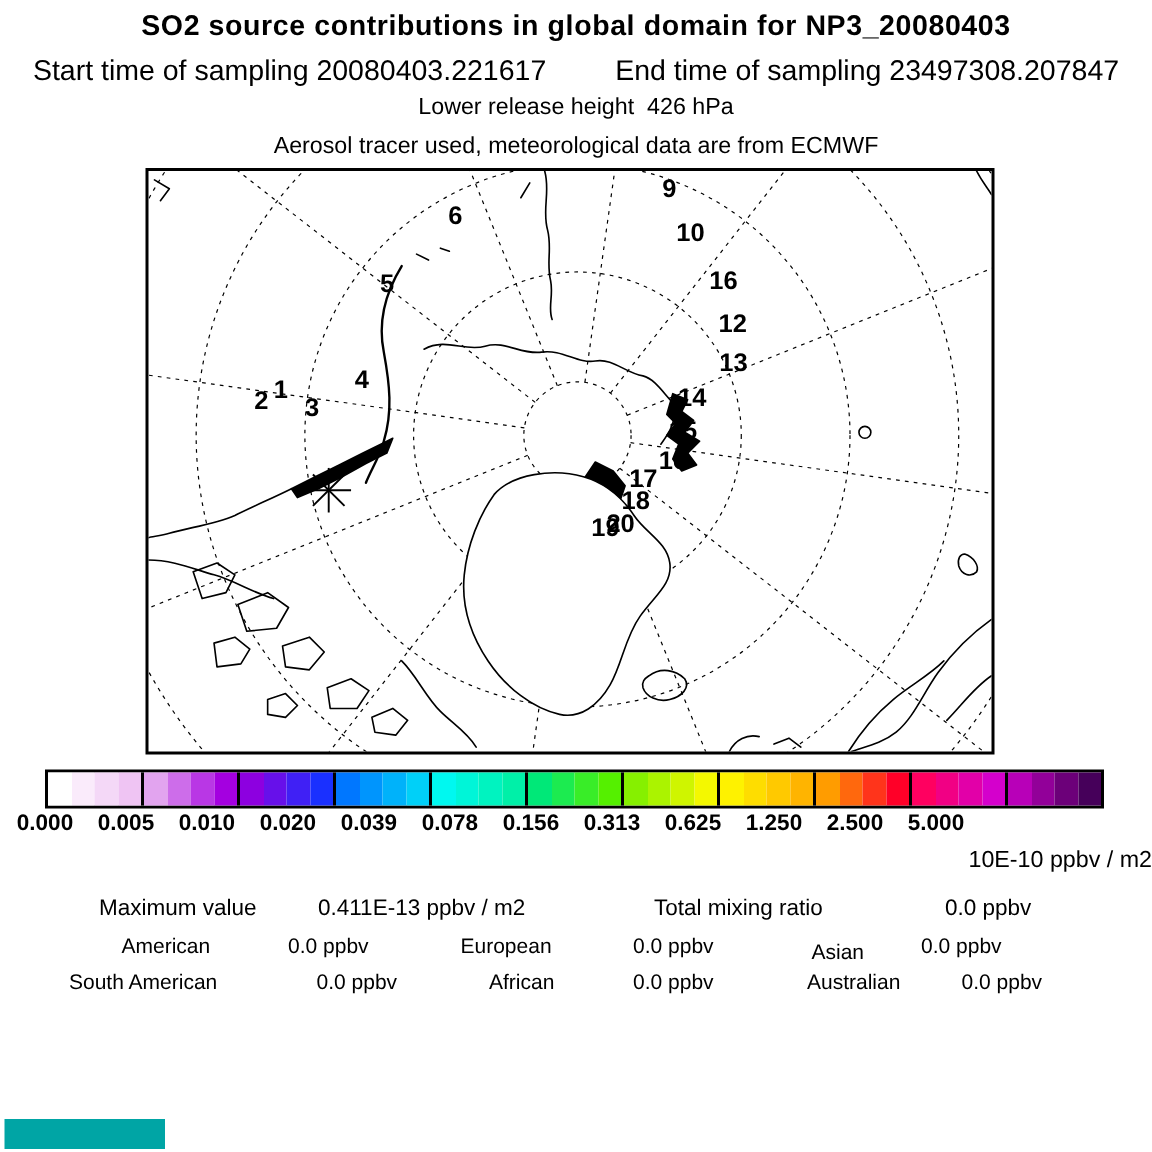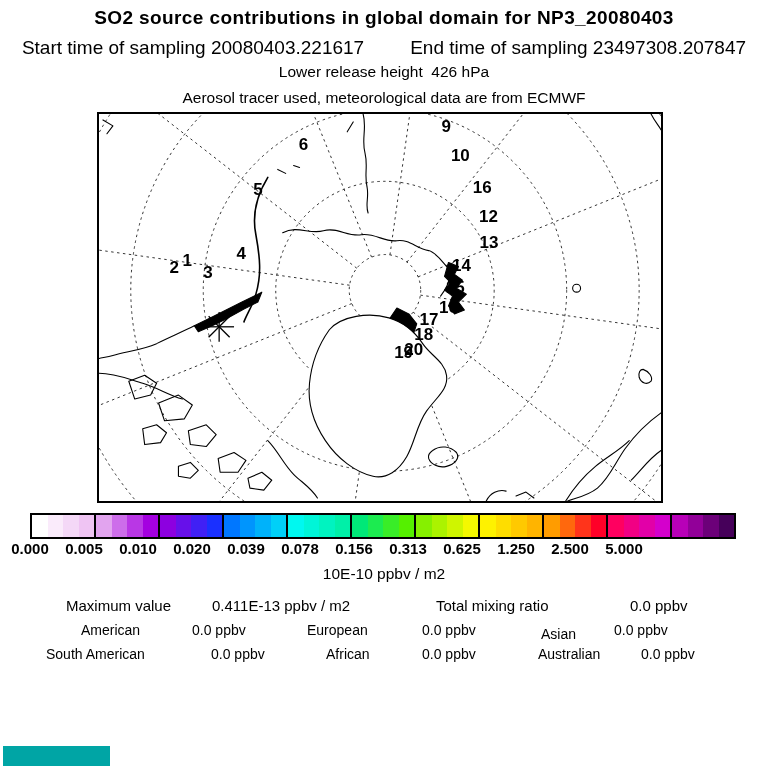--- a/index.html
+++ b/index.html
@@ -23,21 +23,21 @@
 
   
   #colorbar{position:absolute;left:30px;top:513px;width:706px;height:26px;
             border:2px solid #000;box-sizing:border-box;display:flex}
   .cb-seg{flex:1;display:flex}
   .cb-seg + .cb-seg{border-left:2px solid #000}
   .cb-cell{flex:1}
   #colorbar-ticks{position:absolute;left:30px;top:540px;width:594px;height:18px;
                   font-size:15px;font-weight:bold}
   .tick{position:absolute;transform:translateX(-50%);white-space:nowrap}
-  #units-line{position:absolute;left:0;top:565px;width:768px;text-align:center;
+  #units-line{position:absolute;left:0;top:565px;width:768px;text-align:right;
               font-size:15.5px}
 
   
   .stat{position:absolute;white-space:pre;font-size:15px}
   .stat.small{font-size:14px}
   #max-label{left:66px;top:597px}
   #max-value{left:212px;top:597px}
   #total-label{left:436px;top:597px}
   #total-value{left:630px;top:597px}
   #r-american{left:81px;top:622px}   #v-american{left:192px;top:622px}

